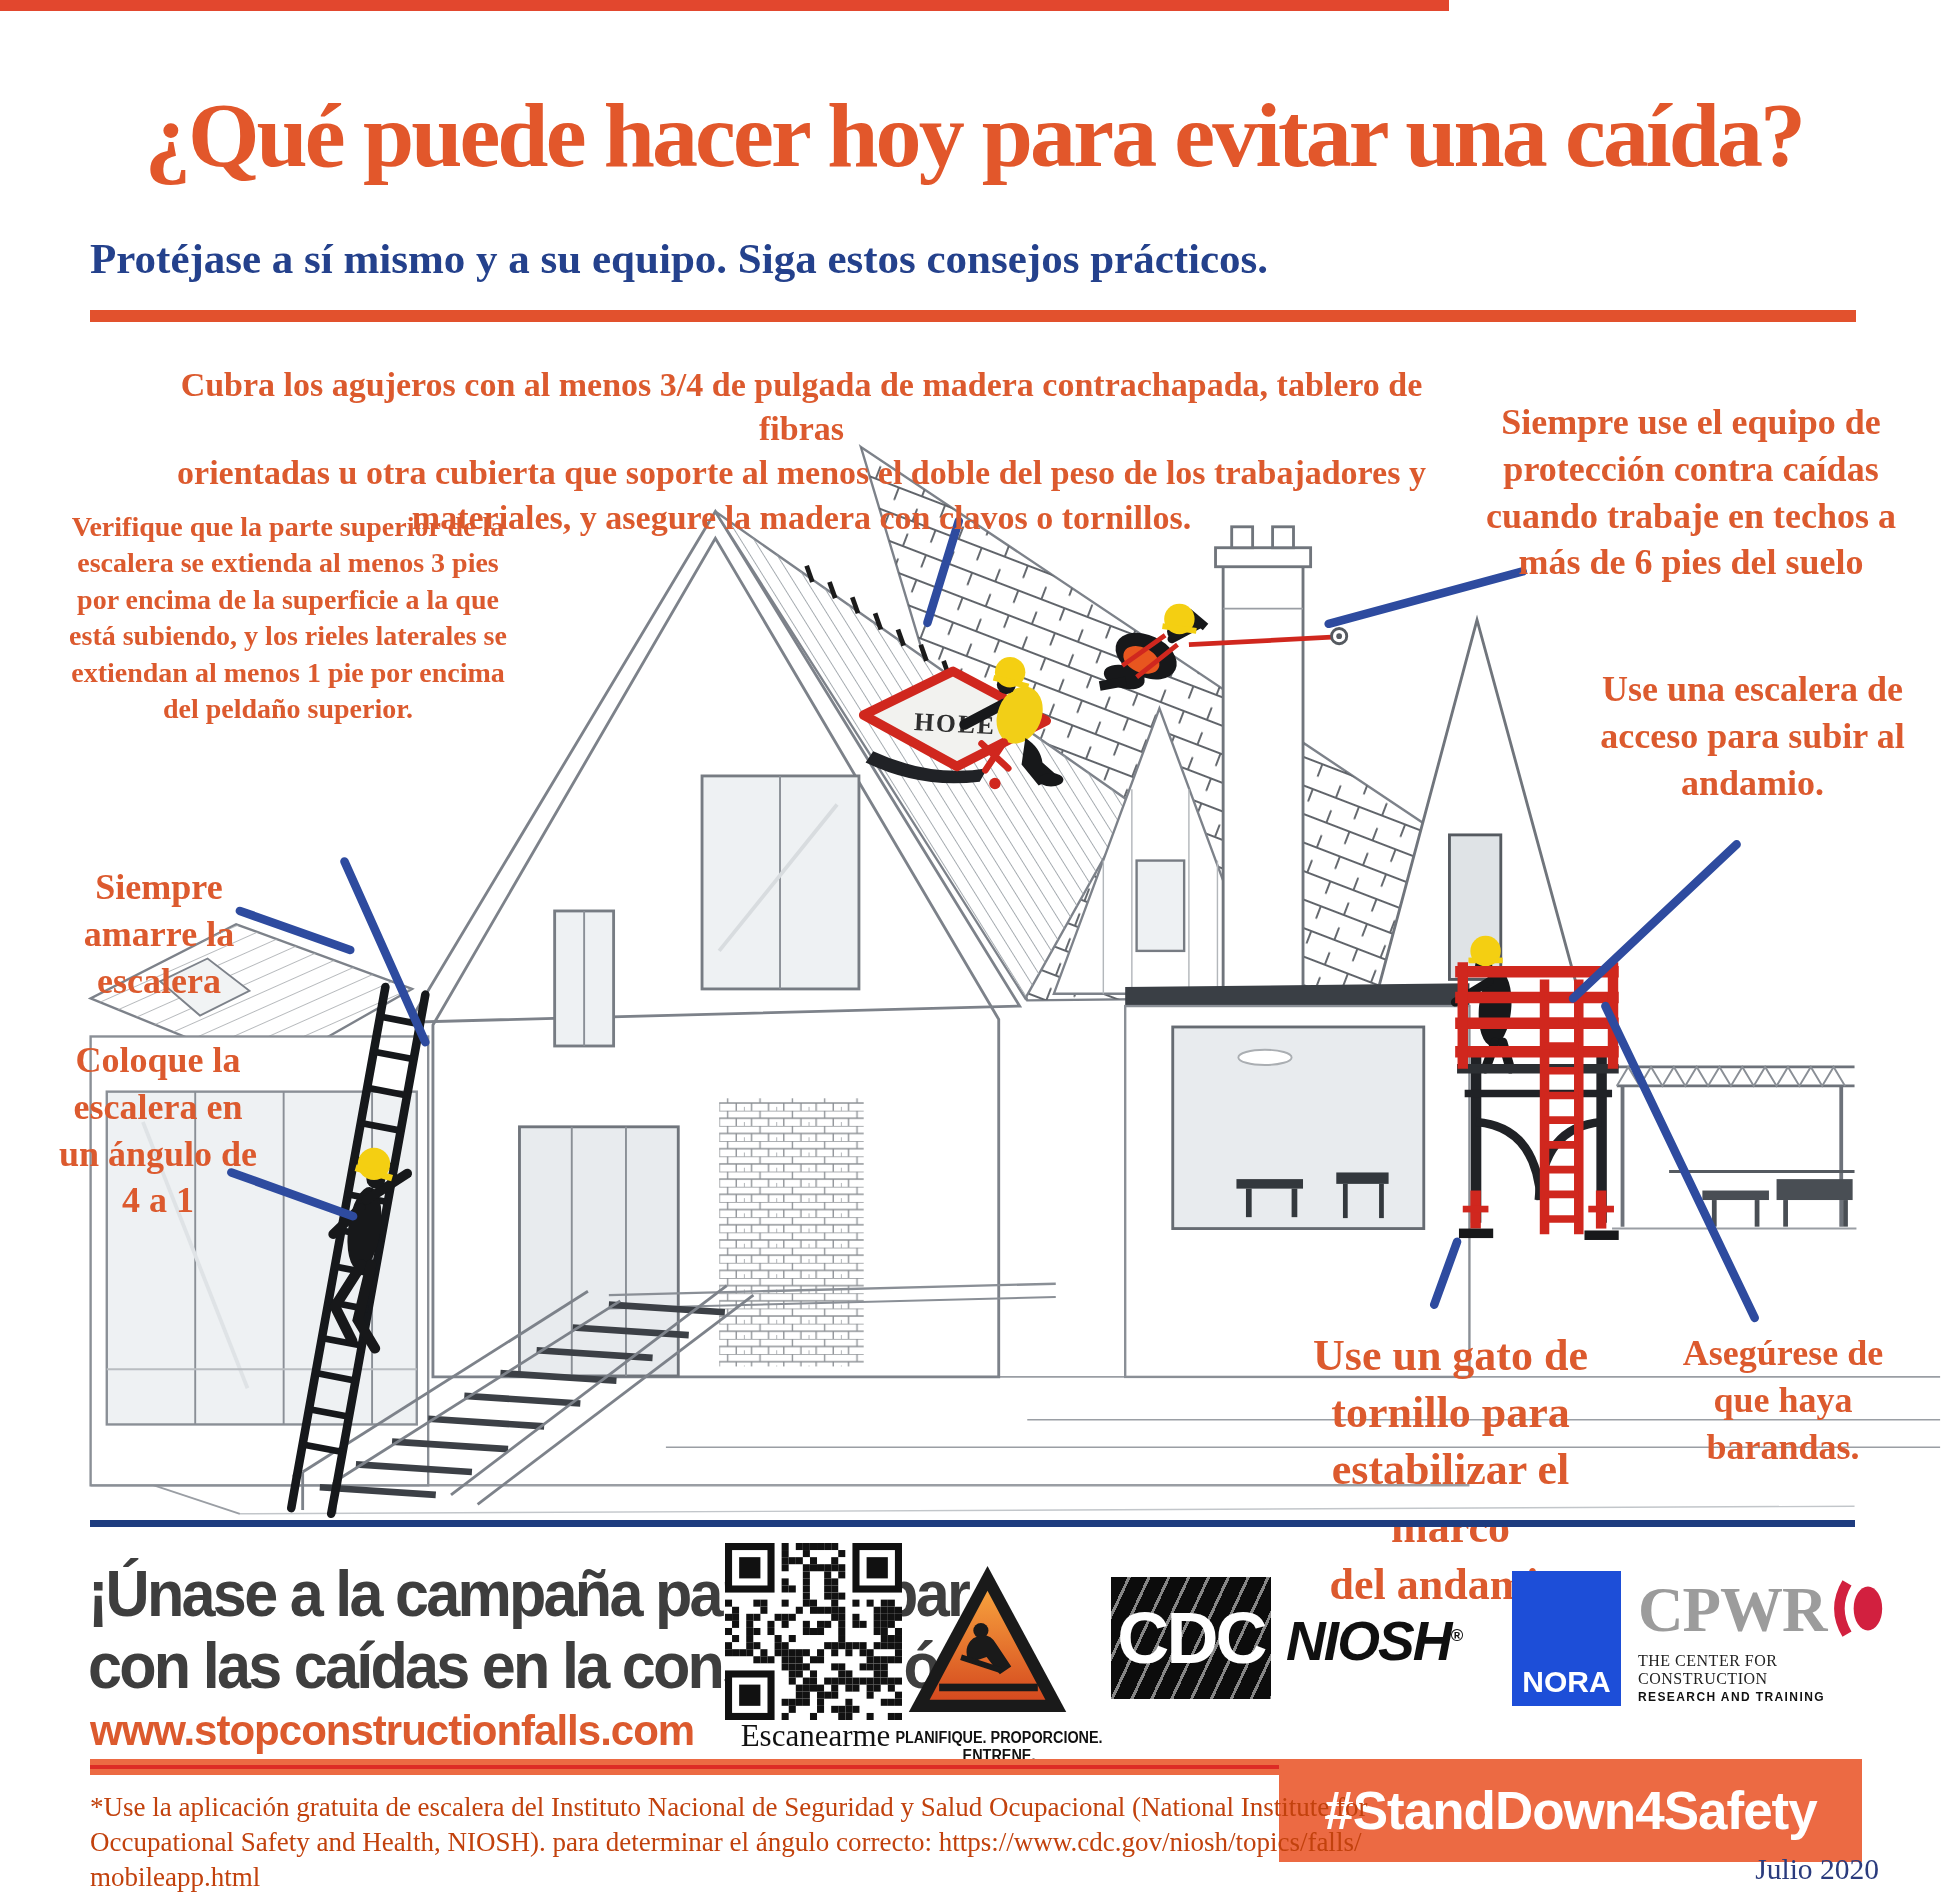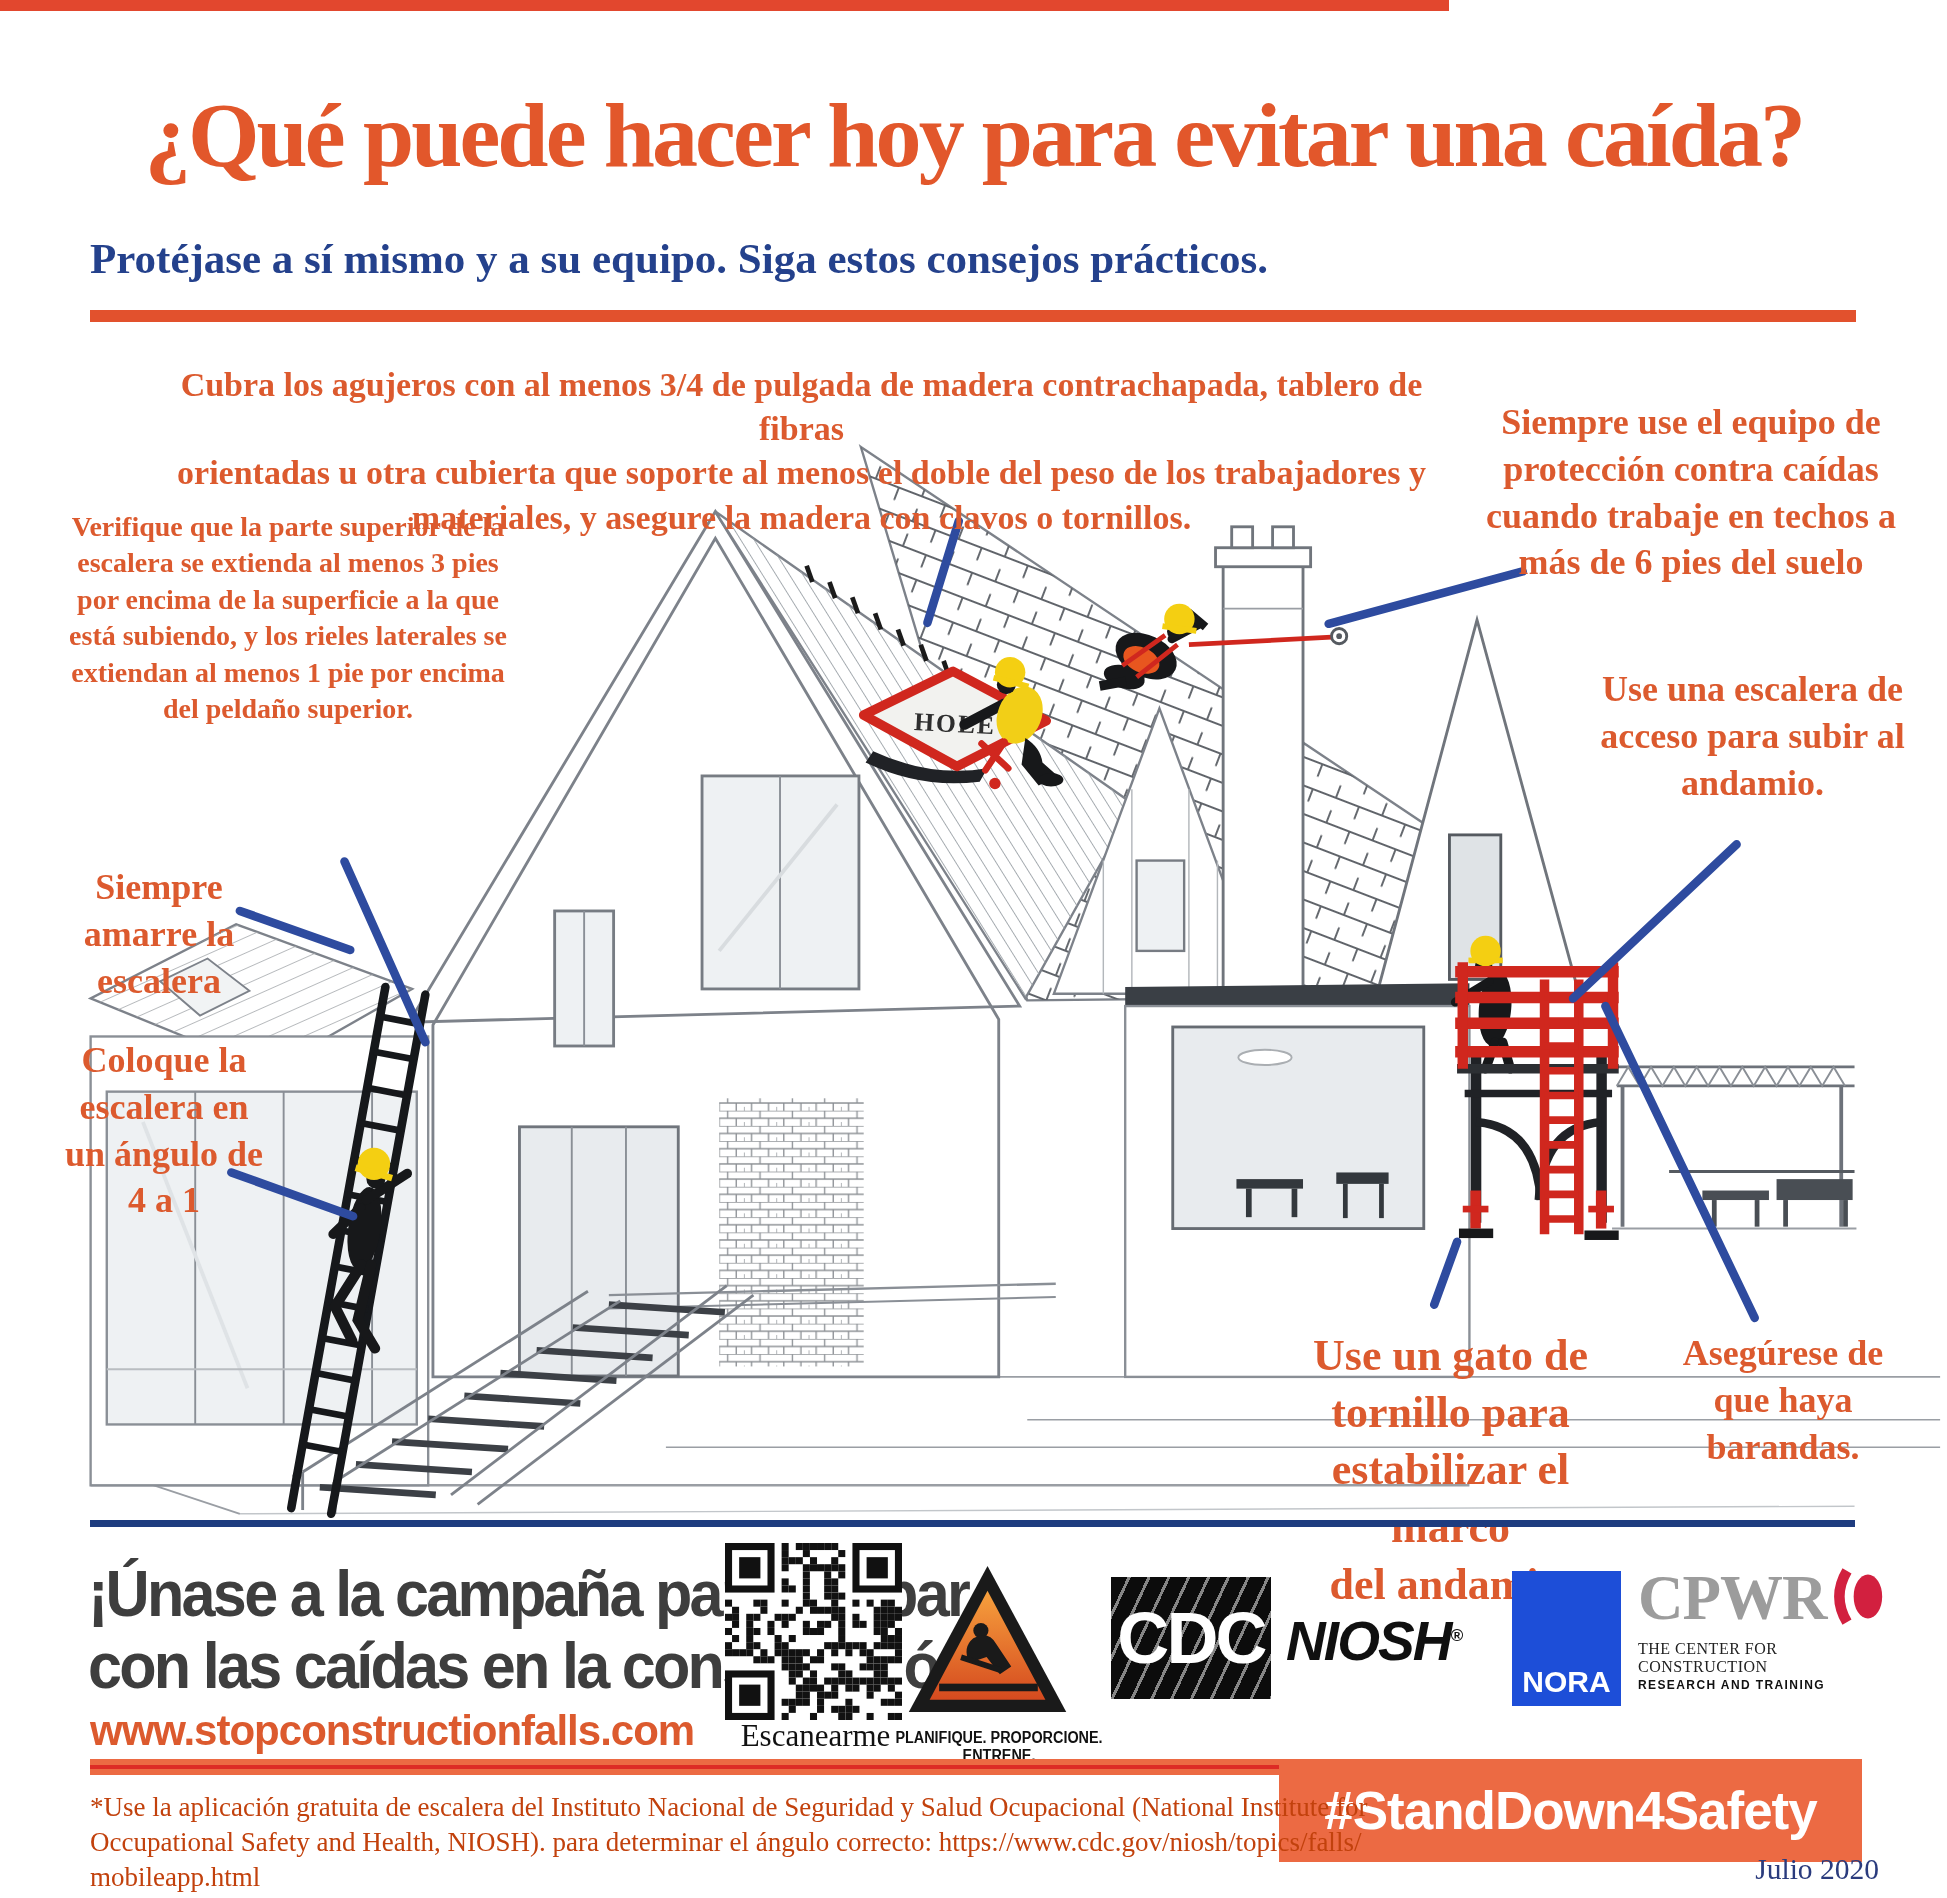--- a/index.html
+++ b/index.html
@@ -29,21 +29,21 @@
       background-image:repeating-linear-gradient(115deg,rgba(255,255,255,0) 0 15px,rgba(255,255,255,.5) 15px 18px);
       display:flex;align-items:center;justify-content:center;}
   #cdc span{color:#fff;font-family:"Liberation Sans",sans-serif;font-weight:bold;font-size:72px;letter-spacing:-2.9px;}
   #niosh{left:1286px;top:1609px;z-index:3;font-family:"Liberation Sans",sans-serif;font-weight:bold;
       font-style:italic;font-size:55px;color:#101010;letter-spacing:-1.9px;}
   #niosh sup{font-size:17px;font-style:normal;}
   #nora{left:1512px;top:1571px;width:109px;height:135px;background:#1d4ed8;z-index:3;display:flex;
       align-items:flex-end;justify-content:center;padding-bottom:6.7px;box-sizing:border-box;}
   #nora span{color:#fff;font-family:"Liberation Sans",sans-serif;font-weight:bold;font-size:30px;}
   #cpwr{left:1638px;top:1567px;width:257px;z-index:3;}
-  #cpwr-row{display:flex;align-items:flex-start;}
+  #cpwr-row{display:flex;align-items:flex-start;margin-top:12px;}
   #cpwr-word{font-family:"Liberation Serif",serif;font-weight:bold;font-size:63px;color:#9C9C9C;
       letter-spacing:-1px;line-height:1;}
   #cpwr-line1{font-size:16px;color:#222;letter-spacing:0.5px;margin-top:9.5px;font-family:"Liberation Serif",serif;}
   #cpwr-line2{font-size:12px;font-weight:bold;color:#111;letter-spacing:1.4px;margin-top:2.9px;
       font-family:"Liberation Sans",sans-serif;}
   #footer-bar{left:90px;top:1759px;width:1189px;height:16px;background:#EC6A43;z-index:3;}
   #footer-bar div{position:absolute;left:0;top:5.7px;width:100%;height:4.8px;background:#DD2B25;}
   #hashtag{left:1279px;top:1759px;width:583px;height:103px;background:#EC6A43;z-index:3;
       display:flex;align-items:center;justify-content:center;color:#fff;font-weight:bold;
       font-family:"Liberation Sans",sans-serif;font-size:53px;letter-spacing:-1px;}
@@ -359,21 +359,21 @@
 por encima de la superficie a la que
 está subiendo, y los rieles laterales se
 extiendan al menos 1 pie por encima
 del peldaño superior.</div>
   <div class="callout" style="left:71px;top:864px;width:176px;font-size:36px;">Siempre
 amarre la
 escalera</div>
   <div class="callout" style="left:1574px;top:666px;width:357px;font-size:36px;">Use una escalera de
 acceso para subir al
 andamio.</div>
-  <div class="callout" style="left:52px;top:1037px;width:224px;font-size:36px;">Coloque la
+  <div class="callout" style="left:46px;top:1037px;width:224px;font-size:36px;">Coloque la
 escalera en
 un ángulo de
 4 a 1</div>
   <div class="callout" style="left:1289px;top:1327px;width:323px;font-size:44px;">Use un gato de
 tornillo para
 estabilizar el marco
 del andamio.</div>
   <div class="callout" style="left:1664px;top:1330px;width:238px;font-size:36px;">Asegúrese de
 que haya
 barandas.</div>

